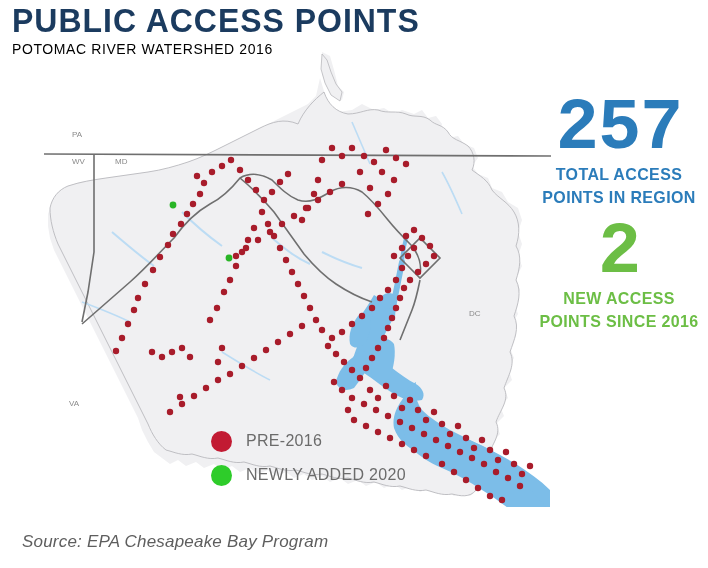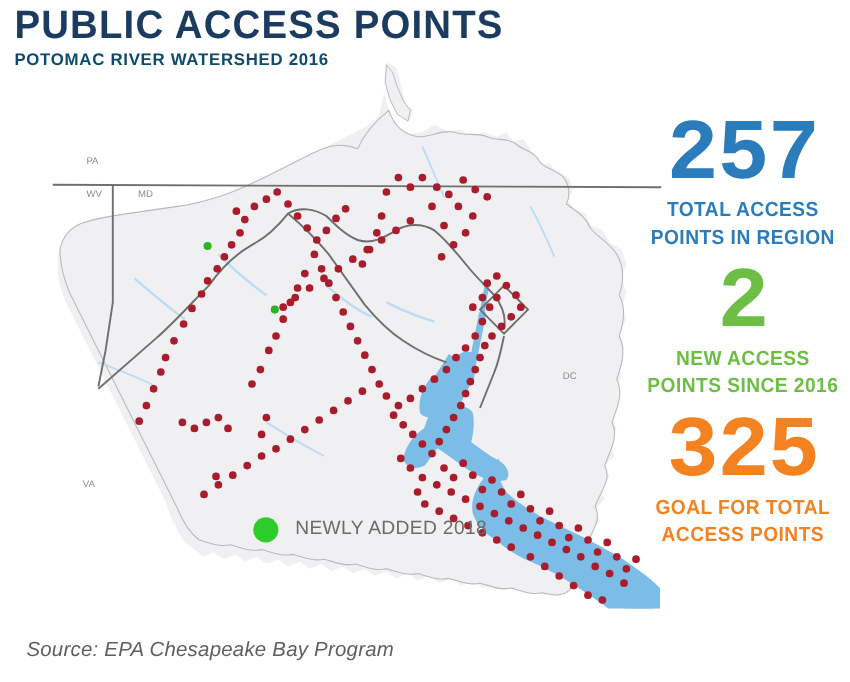--- a/index.html
+++ b/index.html
@@ -16,21 +16,21 @@
   .header{position:absolute;left:12px;top:4px;}
   .title{
     font-family:"Liberation Sans Narrow","Liberation Sans",sans-serif;
     font-size:33px;font-weight:bold;color:#1b3b5f;
     letter-spacing:1.0px;line-height:1.0;
     margin:0;white-space:nowrap;
     transform:scaleX(0.97);transform-origin:left center;
   }
   .subtitle{
     font-family:"Liberation Sans Narrow","Liberation Sans",sans-serif;
-    font-size:14px;font-weight:bold;color:#0c4a6e;
+    font-size:14px;font-weight:normal;color:#000000;
     letter-spacing:0.6px;margin:4px 0 0 0;white-space:nowrap;
   }
 
   
   .map-wrap{position:absolute;left:0px;top:52px;width:530px;height:455px;margin-left:22px;}
   .map-wrap svg{display:block;}
 
   
   .legend{position:absolute;left:211px;top:424px;}
   .legend-row{display:flex;align-items:center;height:34px;}
@@ -394,42 +394,41 @@
       <g fill="#29b526">
         <circle cx="151" cy="153" r="3.4"></circle>
         <circle cx="207" cy="206" r="3.4"></circle>
       </g>
     </svg>
 
   </div>
 
   <div class="legend">
     <div class="legend-row">
+      <span class="legend-dot pre"></span>
+      <span class="legend-label">PRE-2016</span>
+    </div>
+    <div class="legend-row">
       <span class="legend-dot new"></span>
-      <span class="legend-label">NEWLY ADDED 2018</span>
+      <span class="legend-label">NEWLY ADDED 2020</span>
     </div>
   </div>
 
   <div class="stats">
 
     <div class="stat blue">
       <div class="stat-number">257</div>
       <div class="stat-label">TOTAL ACCESS</div>
       <div class="stat-label">POINTS IN REGION</div>
     </div>
 
     <div class="stat green">
       <div class="stat-number">2</div>
       <div class="stat-label">NEW ACCESS</div>
       <div class="stat-label">POINTS SINCE 2016</div>
     </div>
 
-    <div class="stat orange">
-      <div class="stat-number">325</div>
-      <div class="stat-label">GOAL FOR TOTAL</div>
-      <div class="stat-label">ACCESS POINTS</div>
-    </div>
 
   </div>
 
   <div class="source">Source: EPA Chesapeake Bay Program</div>
 
 </div>
 
 </body></html>

